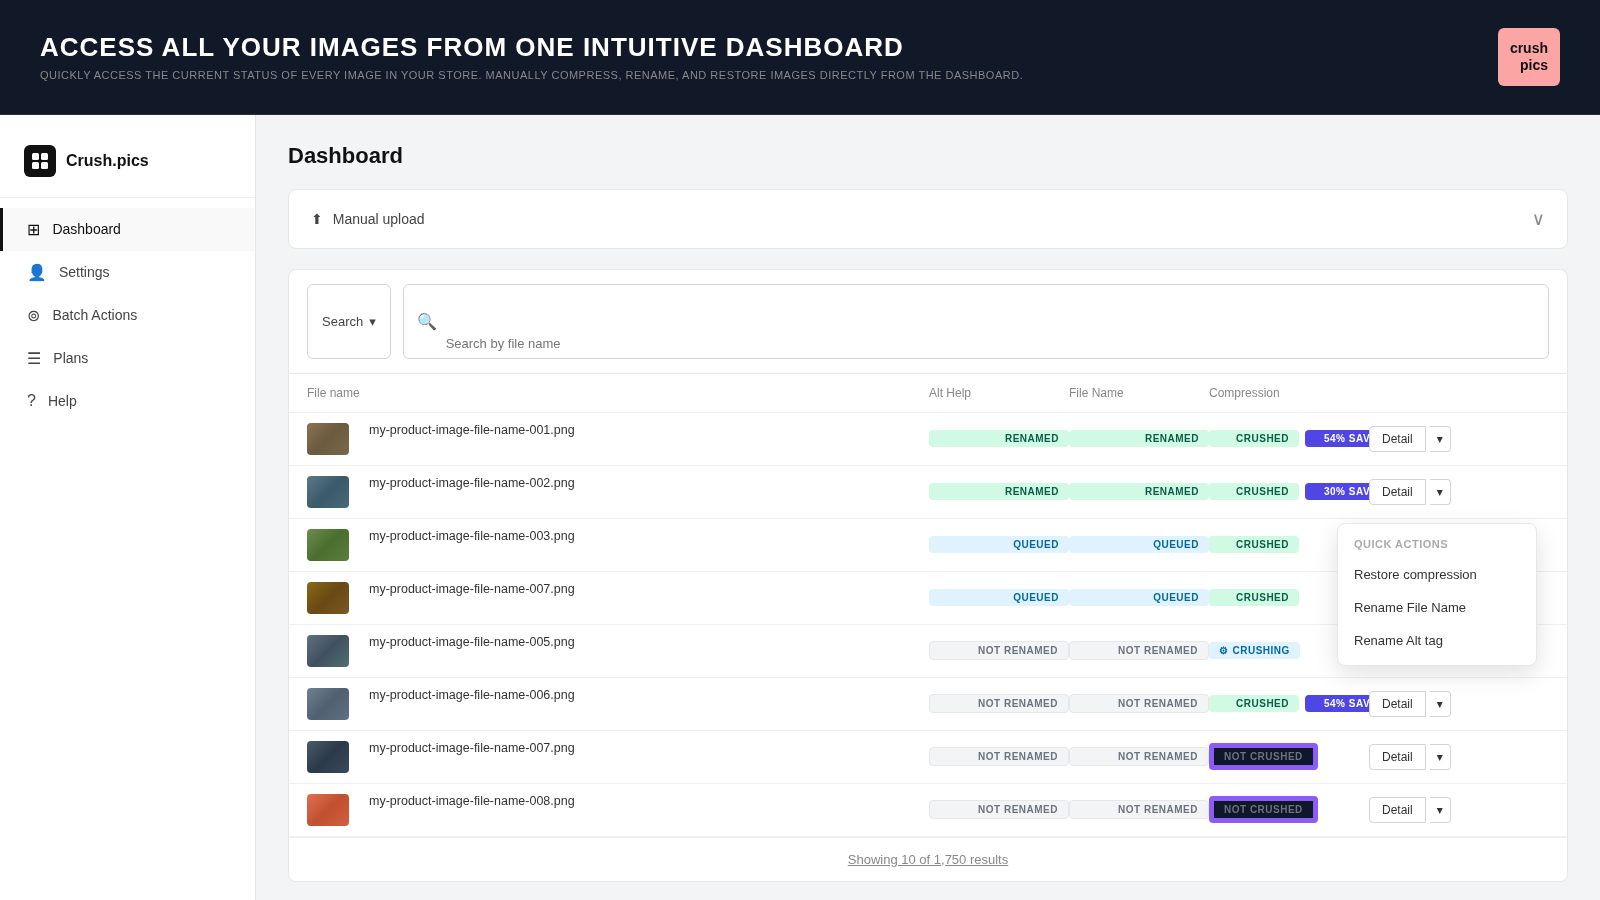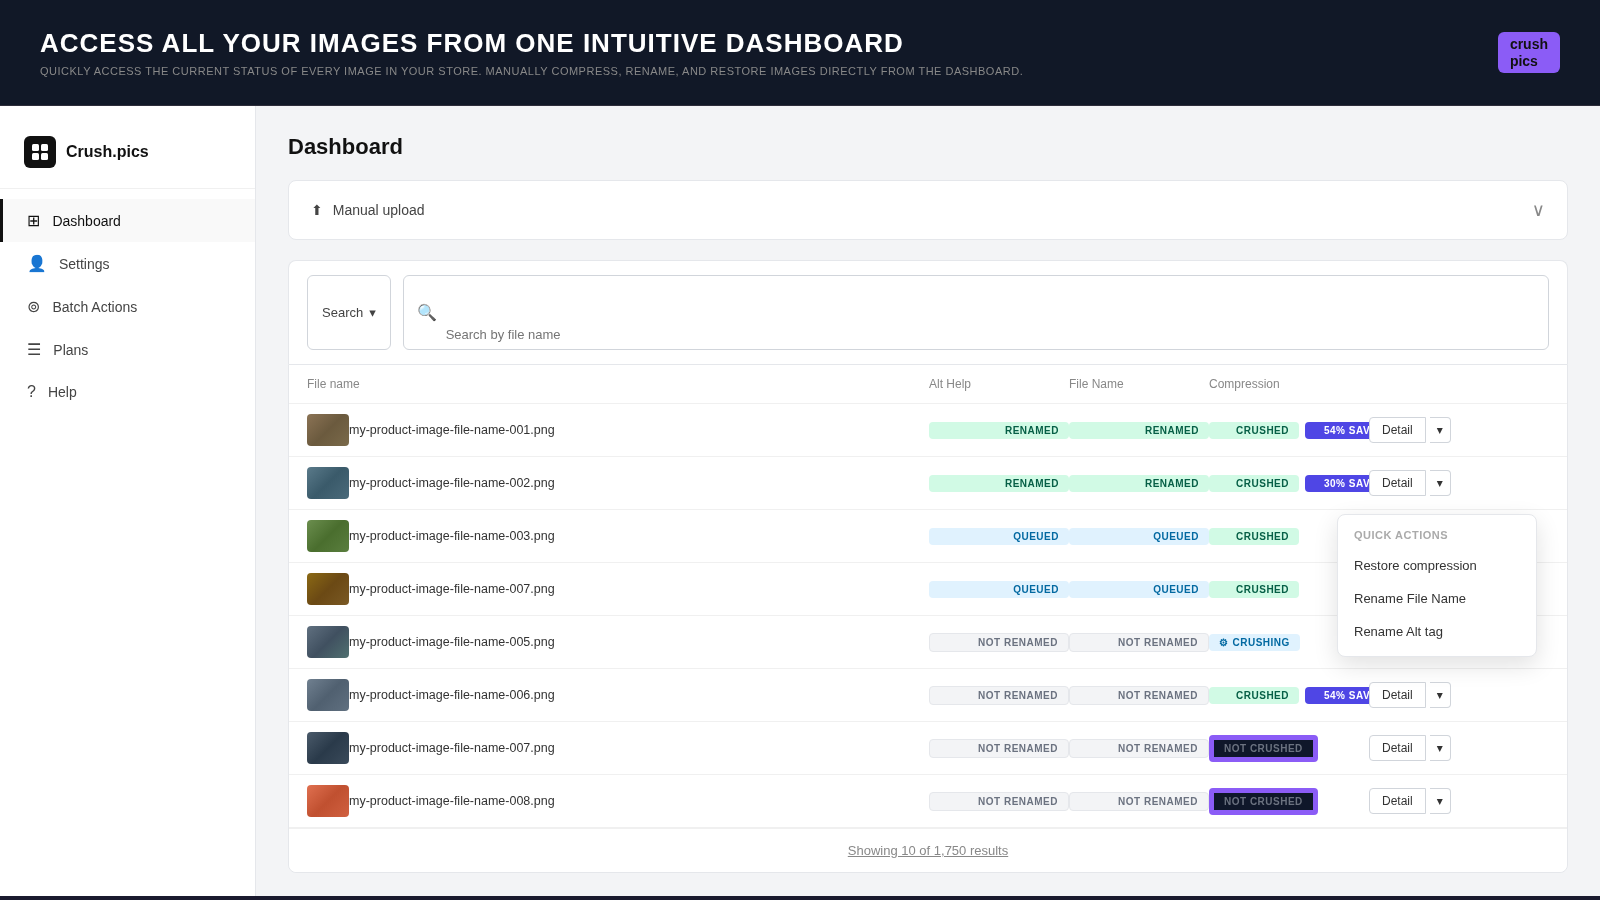--- a/index.html
+++ b/index.html
@@ -26,28 +26,28 @@
       color: #888;
       letter-spacing: 0.5px;
       text-transform: uppercase;
       margin-top: 6px;
     }
     .logo-area {
       display: flex;
       align-items: center;
     }
     .logo-box {
-      background: #8b5cf6;
+      background: #fca5a5;
       color: #111;
       font-weight: 900;
       font-size: 14px;
-      padding: 4px 12px;
+      padding: 12px 12px;
       border-radius: 6px;
       line-height: 1.2;
-      text-align: left;
+      text-align: right;
     }
     .logo-box span { display: block; }
 
     
     .main-layout {
       display: flex;
       height: calc(900px - 110px);
     }
 
     
@@ -198,22 +198,22 @@
       display: grid;
       grid-template-columns: 1fr 140px 140px 160px 180px;
       padding: 10px 18px;
       border-bottom: 1px solid #f0f0f0;
       align-items: center;
       position: relative;
     }
     .table-row:last-child { border-bottom: none; }
     .file-cell {
       display: flex;
-      align-items: center;
-      gap: 0;
+      align-items: flex-start;
+      gap: 20px;
     }
     .thumb {
       width: 42px;
       height: 32px;
       border-radius: 4px;
       background: #ddd;
       flex-shrink: 0;
       overflow: hidden;
     }
     .thumb-1 { background: linear-gradient(135deg, #8B7355 0%, #6B5A3E 50%, #7a6a4a 100%); }

